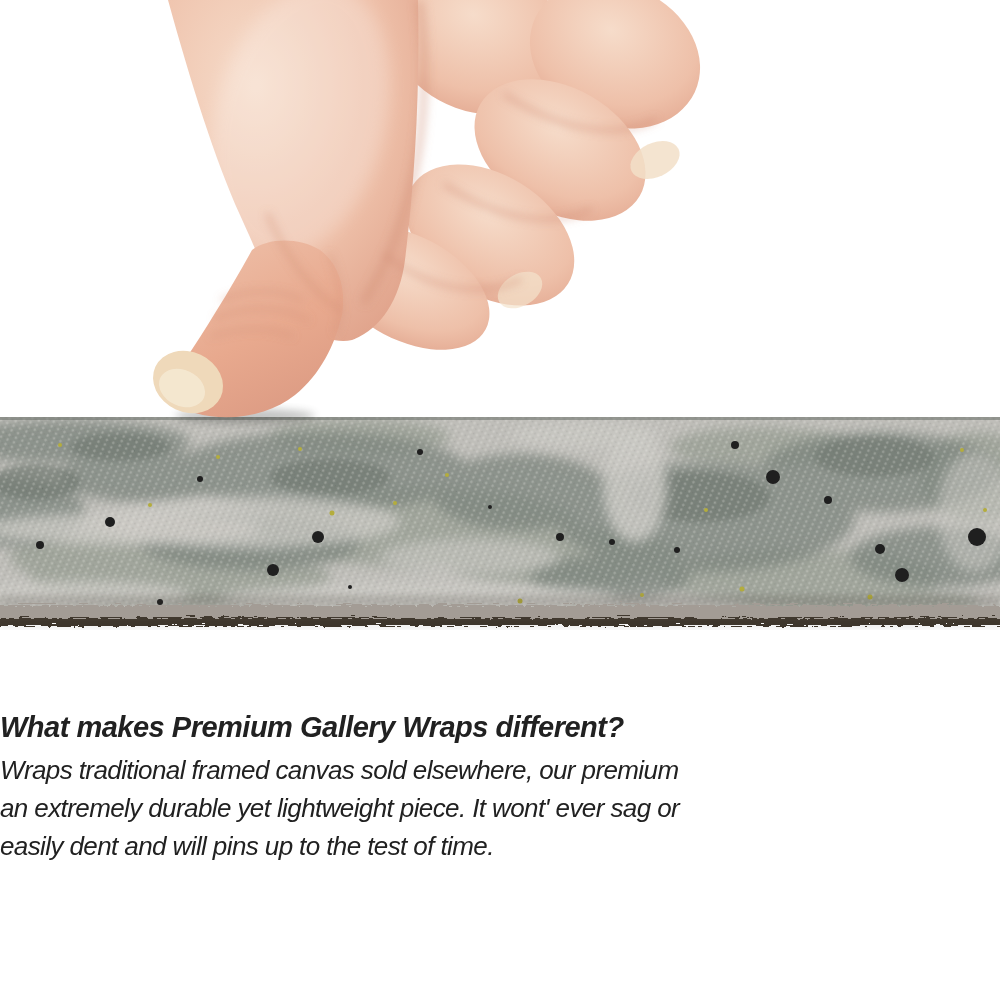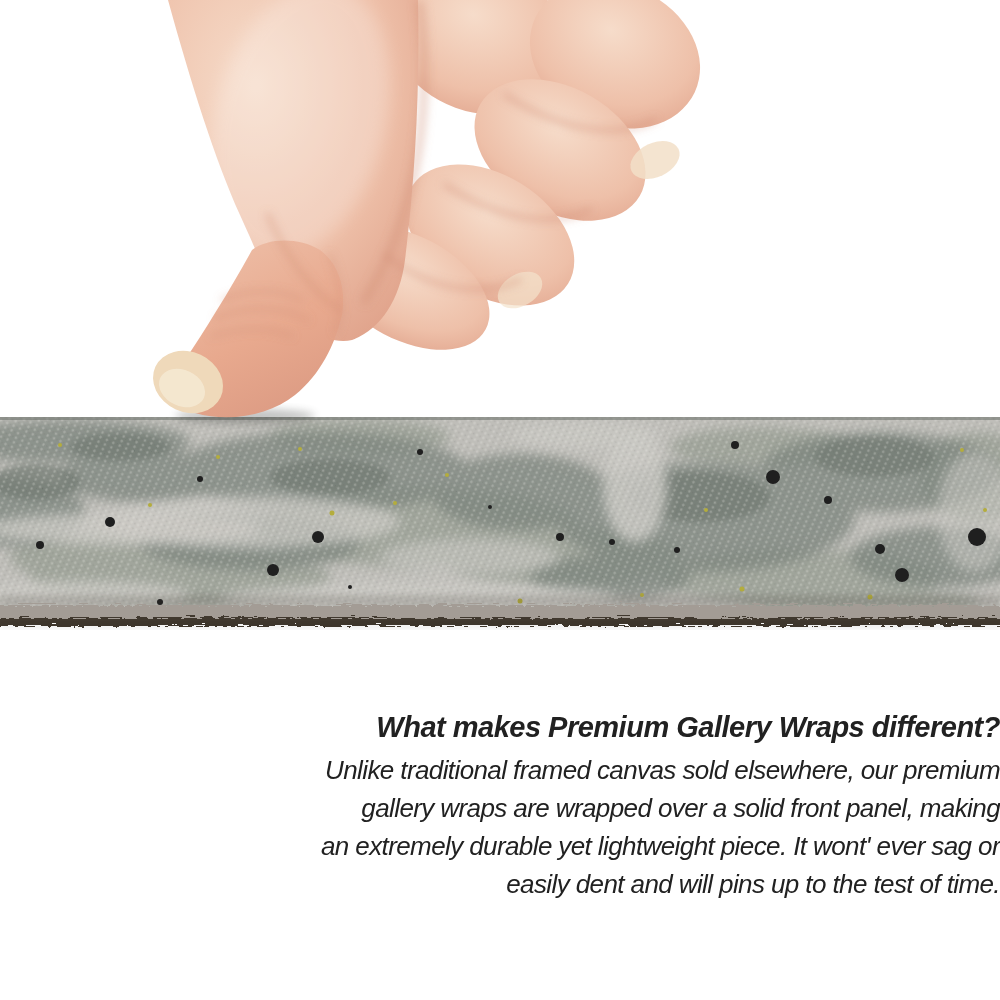--- a/index.html
+++ b/index.html
@@ -1,20 +1,20 @@
 <!DOCTYPE html>
 <html><head>
 <meta charset="utf-8">
 <style>
   html,body{margin:0;padding:0;background:#ffffff;}
   body{width:1000px;height:1000px;overflow:hidden;font-family:"Liberation Sans",sans-serif;}
   .stage{position:relative;width:1000px;height:1000px;background:#ffffff;}
   .hand-wrap{position:absolute;left:100px;top:0;width:620px;height:430px;}
   .strip-wrap{position:absolute;left:0;top:417px;width:1000px;height:213px;}
-  .info{position:absolute;top:708px;left:0;width:1000px;text-align:right;
+  .info{position:absolute;top:708px;left:0;width:1000px;text-align:left;
         color:#212121;font-style:italic;}
   .info h1{font-size:29px;font-weight:600;line-height:38px;margin:0 0 5px 0;
            letter-spacing:-0.5px;white-space:nowrap;}
   .info .ln{font-size:26px;font-weight:400;line-height:38px;letter-spacing:-0.6px;
             white-space:nowrap;}
   svg{display:block;}
 </style>
 </head>
 <body>
 
@@ -215,19 +215,18 @@
         <path d="M 222,300 C 250,288 280,289 302,300" stroke-width="2.5" opacity="0.65"></path>
         <path d="M 216,318 C 248,305 283,306 308,320" stroke-width="2.5" opacity="0.65"></path>
         <path d="M 212,336 C 240,327 270,327 292,336" stroke-width="2.5" opacity="0.6"></path>
         <path d="M 330,255 C 342,285 344,310 336,332" stroke-width="4" opacity="0.4"></path>
       </g>
     </svg>
   </div>
 
   <div class="info">
     <h1>What makes Premium Gallery Wraps different?</h1>
-    <div class="ln">Unlike traditional framed canvas sold elsewhere, our premium</div>
-    <div class="ln">gallery wraps are wrapped over a solid front panel, making</div>
+    <div class="ln">Wraps traditional framed canvas sold elsewhere, our premium</div>
     <div class="ln">an extremely durable yet lightweight piece. It wont' ever sag or</div>
     <div class="ln">easily dent and will pins up to the test of time.</div>
   </div>
 
 </div>
 
 </body></html>

